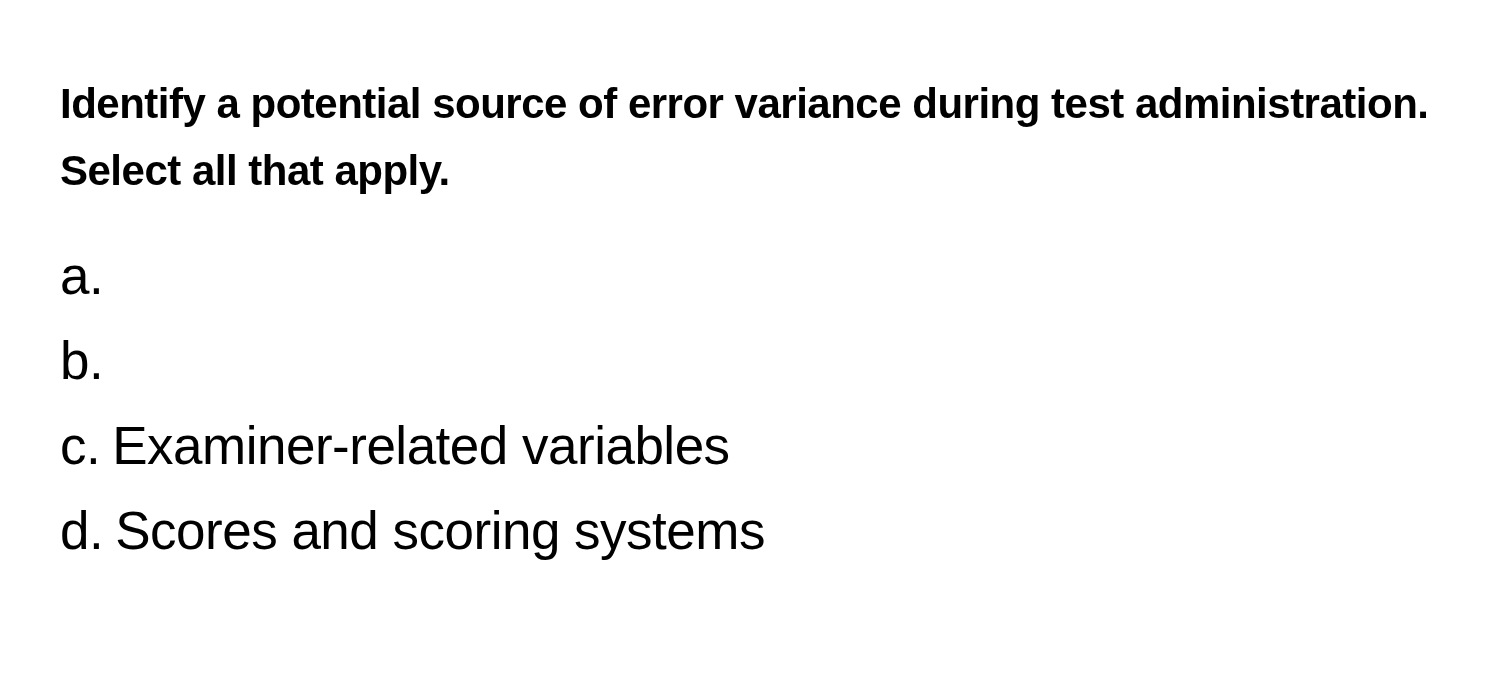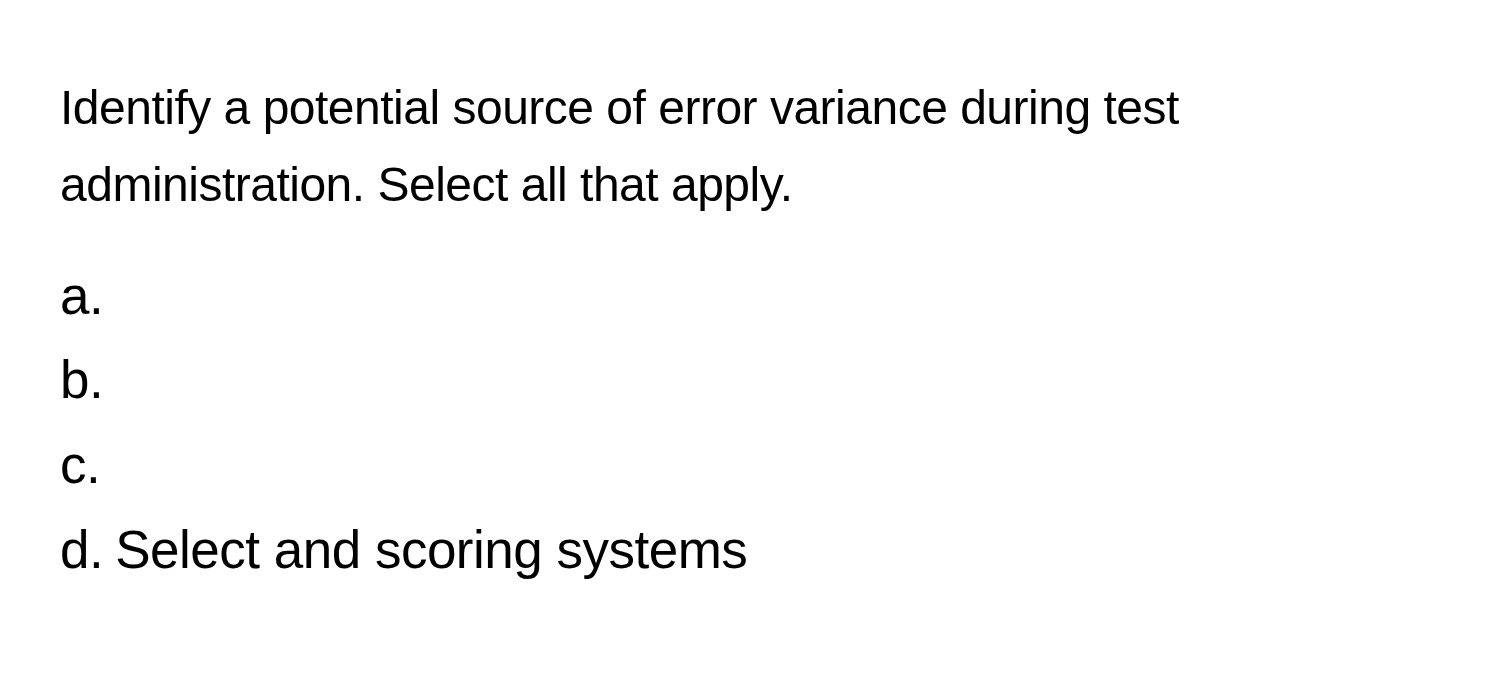--- a/index.html
+++ b/index.html
@@ -9,23 +9,23 @@
     }
     body {
       width: 1500px;
       height: 688px;
       background: #ffffff;
       font-family: -apple-system, BlinkMacSystemFont, "Segoe UI", Helvetica, Arial, sans-serif;
       color: #000000;
       padding: 70px 60px 0 60px;
     }
     .question-text {
-      font-size: 48px;
+      font-size: 42px;
       line-height: 1.6;
-      font-weight: 400;
+      font-weight: 700;
       letter-spacing: -0.5px;
       margin-bottom: 30px;
     }
     .options-list {
       list-style: none;
     }
     .option-item {
       font-size: 53px;
       line-height: 1.6;
       font-weight: 400;
@@ -43,19 +43,20 @@
   <p class="question-text">Identify a potential source of error variance during test administration. Select all that apply.</p>
   <ul class="options-list">
     <li class="option-item">
       <span class="option-letter">a.</span>
     </li>
     <li class="option-item">
       <span class="option-letter">b.</span>
     </li>
     <li class="option-item">
       <span class="option-letter">c.</span>
+      <span class="option-text">Examiner-related variables</span>
     </li>
     <li class="option-item">
       <span class="option-letter">d.</span>
-      <span class="option-text">Select and scoring systems</span>
+      <span class="option-text">Scores and scoring systems</span>
     </li>
   </ul>
 </div>
 
 </body></html>

